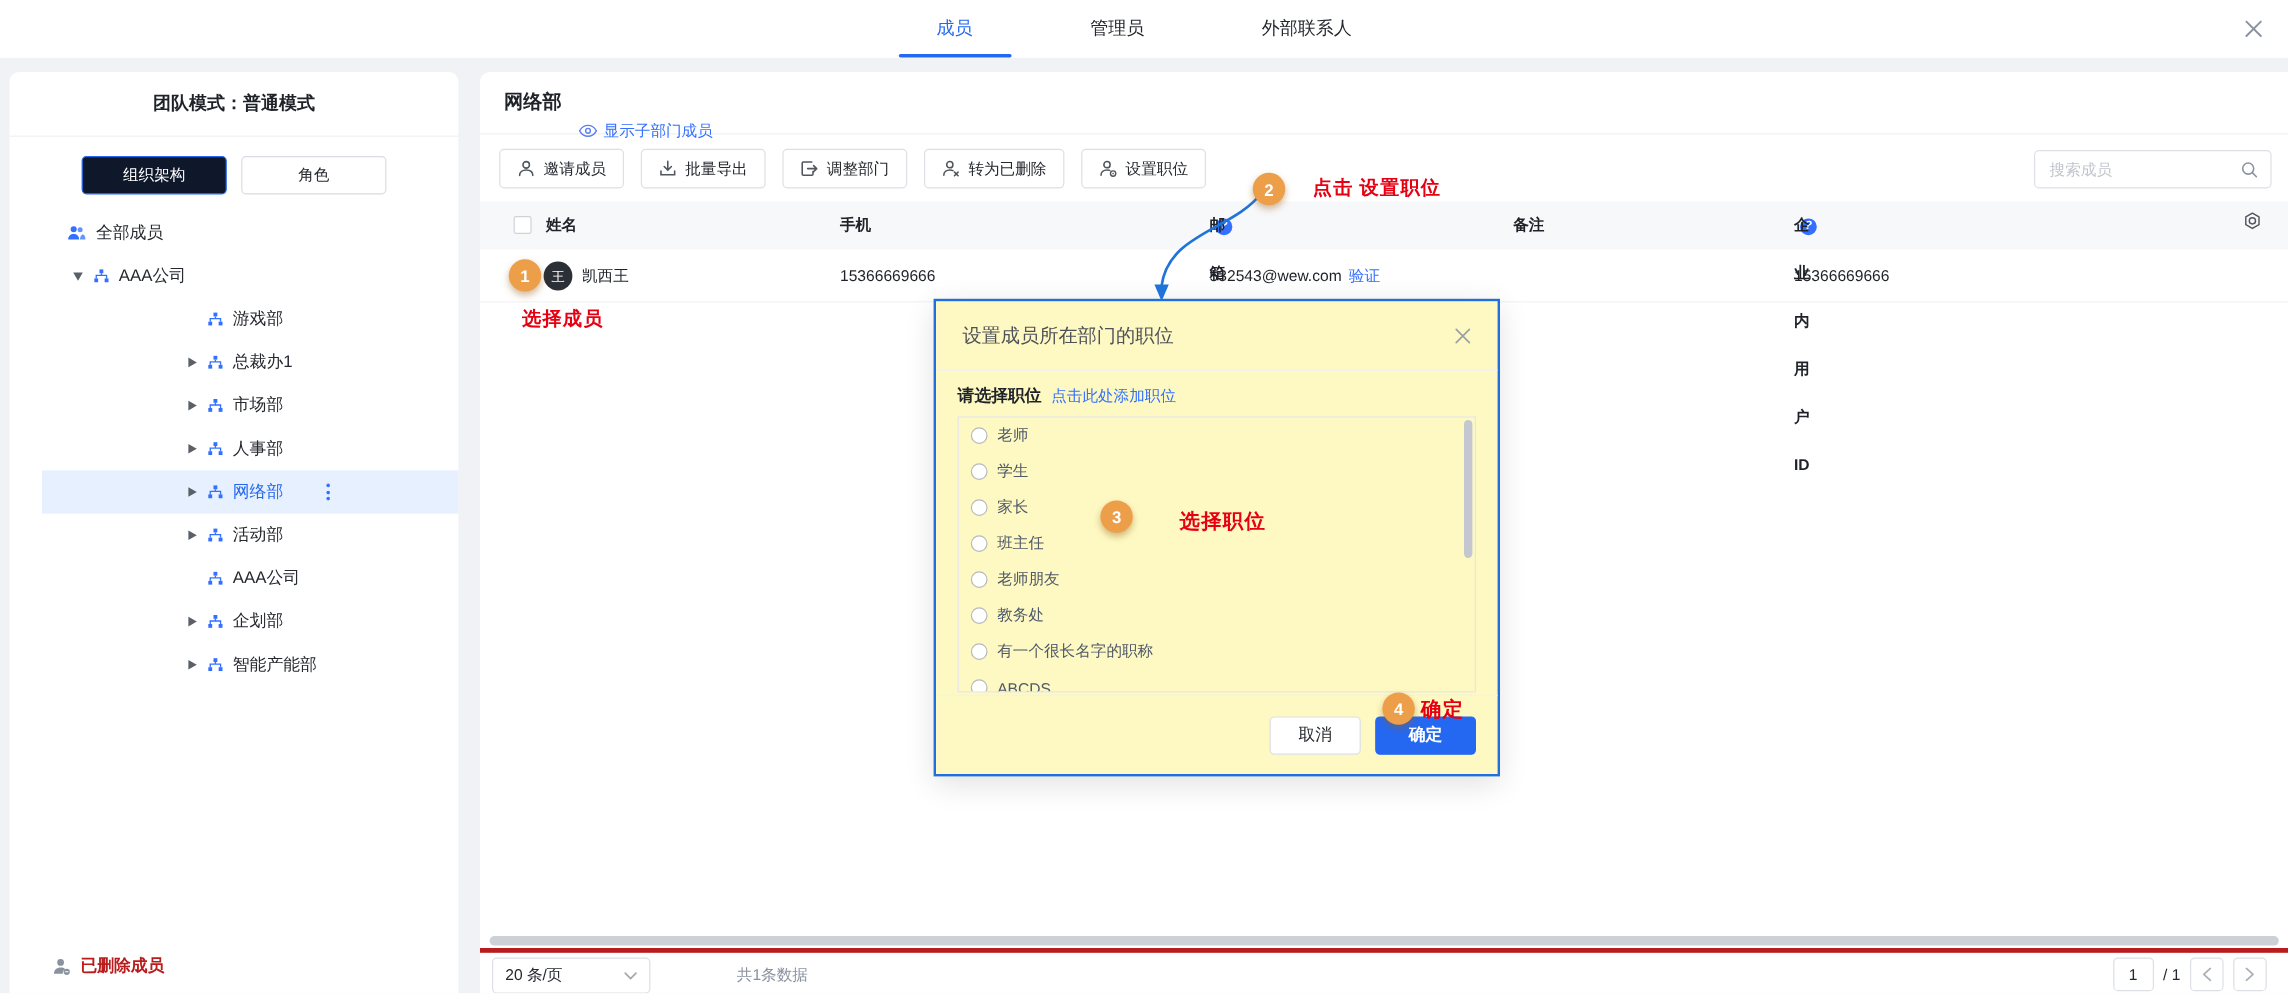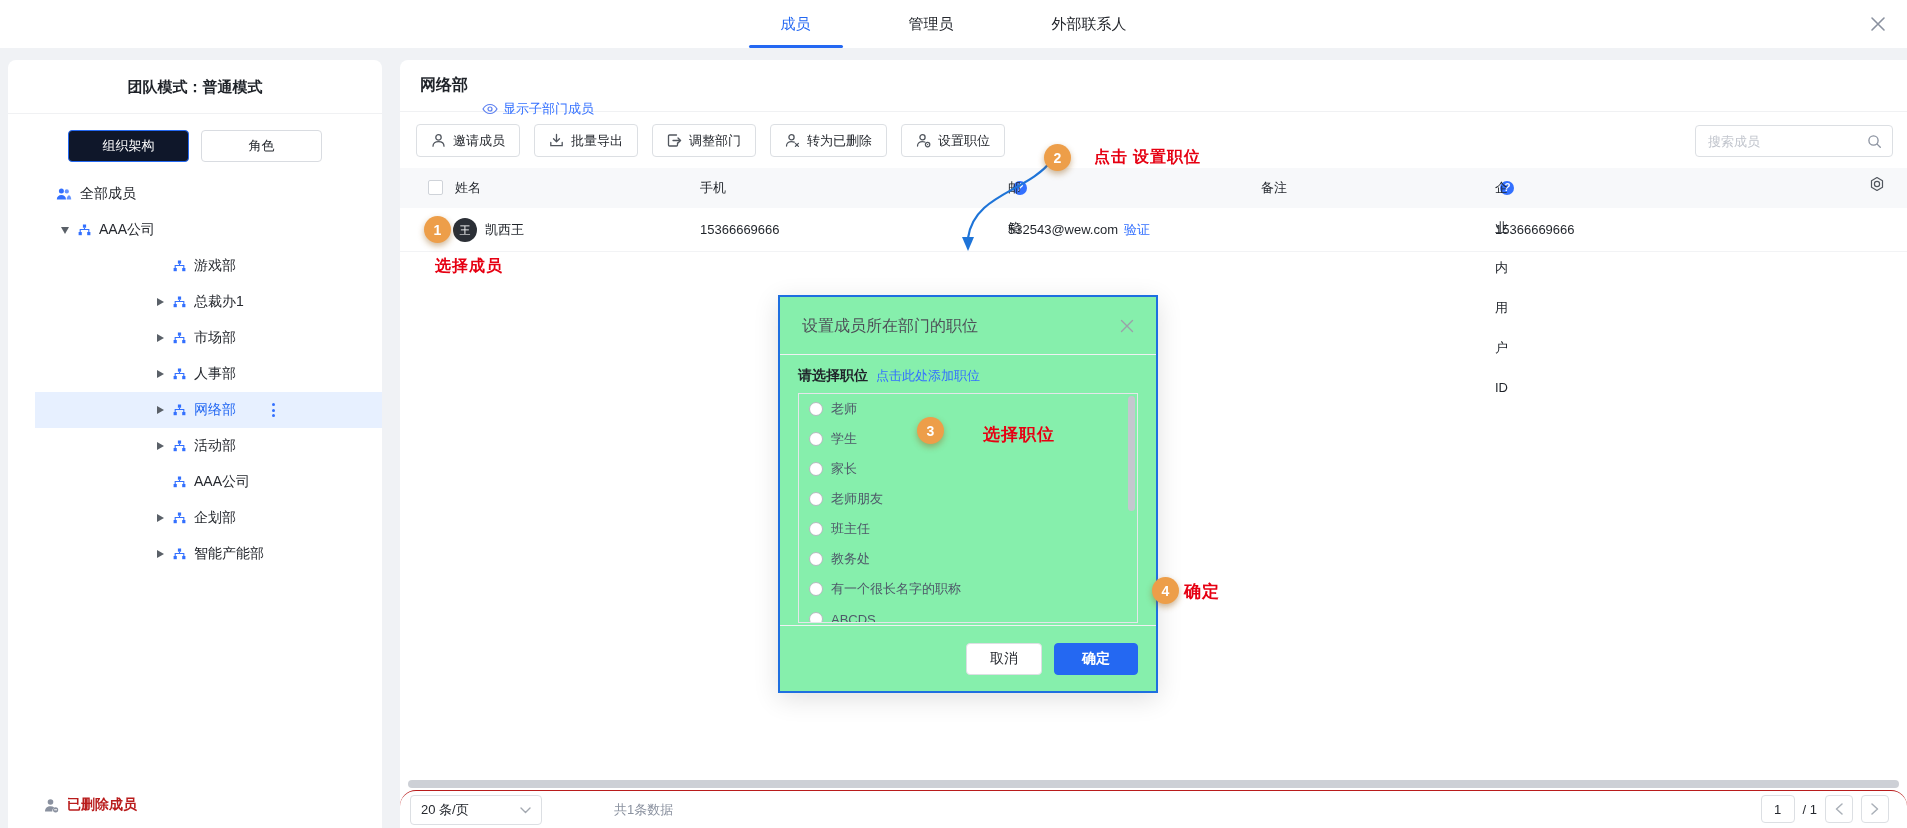--- a/index.html
+++ b/index.html
@@ -45,45 +45,45 @@
   .show-sub { margin-left:14px; display:flex; align-items:center; gap:5px; color:#3370ff; font-size:13px; cursor:pointer;margin-top:46px; }
 
   .toolbar { position:absolute; left:0; right:0; top:64px; height:34px; }
   .tb-buttons { position:absolute; left:16px; top:0; display:flex; gap:14px; }
   .tb-btn { height:33px; display:flex; align-items:center; gap:7px; padding:0 14px; border:1px solid #dcdfe3; border-radius:4px; background:#fff; font-size:13px; color:#25282e; cursor:pointer; font-family:inherit; }
   .search { position:absolute; right:14px; top:1px; width:198px; height:32px; border:1px solid #dcdfe3; border-radius:4px; display:flex; align-items:center; padding:0 10px; }
   .search input { flex:1; border:none; outline:none; font-size:13px; color:#25282e; font-family:inherit; min-width:0; }
   .search input::placeholder { color:#c0c4cc; }
 
   .thead { position:absolute; left:0; right:0; top:108px; height:40px; background:#f7f8fa; }
-  .thead span { position:absolute; top:0; line-height:40px; font-size:13px; font-weight:normal; color:#1f2329; }
+  .thead span { position:absolute; top:0; line-height:40px; font-size:13px; font-weight:bold; color:#1f2329; }
   .trow { position:absolute; left:0; right:0; top:148px; height:44px; border-bottom:1px solid #f2f3f5; }
   .trow .cell { position:absolute; top:0; line-height:44px; font-size:13px; color:#1f2329; }
   .checkbox { position:absolute; width:15px; height:15px; border:1px solid #cfd3d9; border-radius:2px; background:#fff; cursor:pointer; }
   .col-name { left:55px; } .col-phone { left:300px; } .col-email { left:608px; } .col-remark { left:861px; } .col-id { left:1095px; }
   .help-icon { display:inline-block; width:14px; height:14px; margin-left:5px; border-radius:50%; background:#3370ff; color:#fff; font-size:10px; font-weight:bold; line-height:14px; text-align:center; vertical-align:1px; cursor:pointer; }
   .help-icon::after { content:"?"; }
   .gear-col { position:absolute; right:22px; top:12px; cursor:pointer; }
   .avatar { position:absolute; left:53px; top:10px; width:24px; height:24px; border-radius:50%; background:#2b2f36; color:#fff; font-size:11px; display:flex; align-items:center; justify-content:center; }
   .name-cell { left:85px; font-size:14px; }
   .verify-link { color:#3370ff; margin-left:6px; cursor:pointer; }
 
   
   .hscroll { position:absolute; left:8px; right:8px; bottom:40px; height:8px; border-radius:4px; background:#cdd0d6; cursor:pointer; }
-  .main-footer { position:absolute; left:0; right:0; bottom:0; height:38px; border-top:1px solid #b91c1c; background:#fff;border-radius:16px; }
+  .main-footer { position:absolute; left:0; right:0; bottom:0; height:38px; border-top:4px solid #b91c1c; background:#fff; }
   .page-size { position:absolute; left:10px; top:4px; width:132px; height:30px; border:1px solid #dcdfe3; border-radius:4px; display:flex; align-items:center; padding:0 10px; font-size:13px; color:#25282e; cursor:pointer; }
   .page-size .chev { margin-left:auto; }
   .total-text { position:absolute; left:172px; top:0; line-height:38px; font-size:13px; color:#8a919f;margin-left:42px; }
   .pager { position:absolute; right:18px; top:4px; display:flex; align-items:center; gap:8px; }
   .page-input { width:34px; height:28px; border:1px solid #dcdfe3; border-radius:4px; text-align:center; font-size:13px; color:#25282e; outline:none; font-family:inherit; }
   .page-total { font-size:13px; color:#25282e; }
   .nav-btn { width:28px; height:28px; border:1px solid #dcdfe3; border-radius:4px; background:#fff; display:flex; align-items:center; justify-content:center; cursor:pointer; }
 
   
-  .modal { position:absolute; left:778px; top:249px; width:380px; height:398px; background:#86efac; border:2px solid #1e6fe0; box-shadow:0 6px 24px rgba(0,0,0,.12); z-index:30;margin-top:46px; }
+  .modal { position:absolute; left:778px; top:249px; width:472px; height:398px; background:#fef9c3; border:2px solid #1e6fe0; box-shadow:0 6px 24px rgba(0,0,0,.12); z-index:30; }
   .modal-header { position:relative; height:58px; border-bottom:1px solid #f0f1f3; }
   .modal-title { position:absolute; left:22px; top:19px; font-size:16px; color:#4e5158; }
   .modal-close { position:absolute; right:20px; top:20px; width:18px; height:18px; cursor:pointer; }
   .modal-label-row { position:absolute; left:18px; top:70px; display:flex; align-items:baseline; gap:8px; }
   .modal-label { font-size:14px; font-weight:bold; color:#1f2329; }
   .add-link { font-size:13px; color:#3370ff; cursor:pointer; }
   .option-list { position:absolute; left:18px; right:18px; top:96px; height:230px; border:1px solid #e5e6eb; overflow:hidden; }
   .option-row { height:30px; display:flex; align-items:center; gap:8px; padding-left:10px; font-size:13px; color:#4e5969; cursor:pointer; }
   .radio { width:14px; height:14px; border:1px solid #b6babf; border-radius:50%; background:#fff; flex:none; }
   .vthumb { position:absolute; right:2px; top:2px; width:7px; height:115px; border-radius:4px; background:#c4c7cf; cursor:pointer; }
@@ -451,25 +451,25 @@
       <div class="option-row">
           <span class="radio"></span>
           <span>学生</span>
         </div>
       <div class="option-row">
           <span class="radio"></span>
           <span>家长</span>
         </div>
       <div class="option-row">
           <span class="radio"></span>
+          <span>班主任</span>
+        </div>
+      <div class="option-row">
+          <span class="radio"></span>
           <span>老师朋友</span>
-        </div>
-      <div class="option-row">
-          <span class="radio"></span>
-          <span>班主任</span>
         </div>
       <div class="option-row">
           <span class="radio"></span>
           <span>教务处</span>
         </div>
       <div class="option-row">
           <span class="radio"></span>
           <span>有一个很长名字的职称</span>
         </div>
       <div class="option-row">

